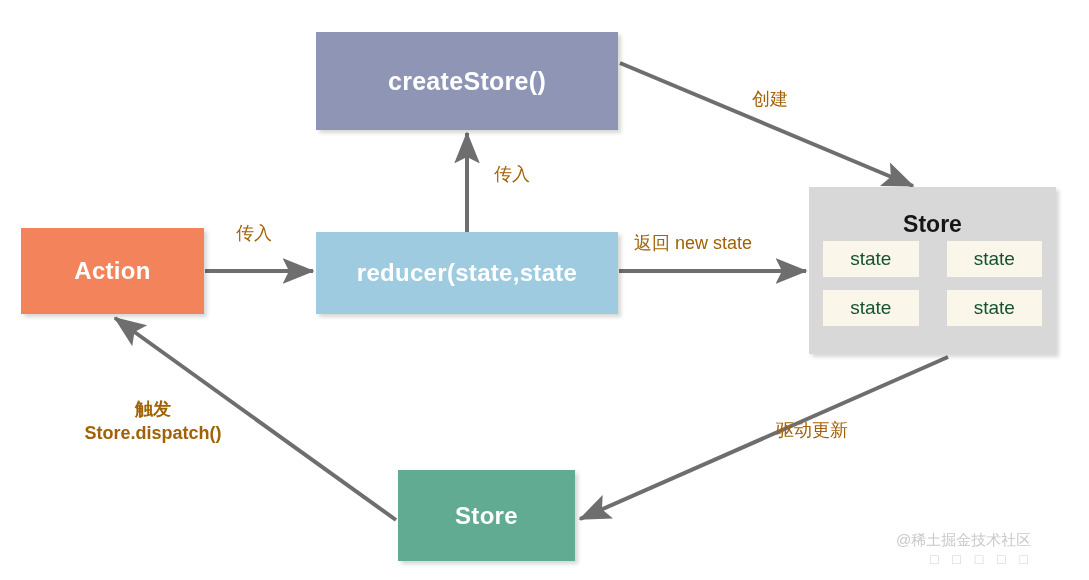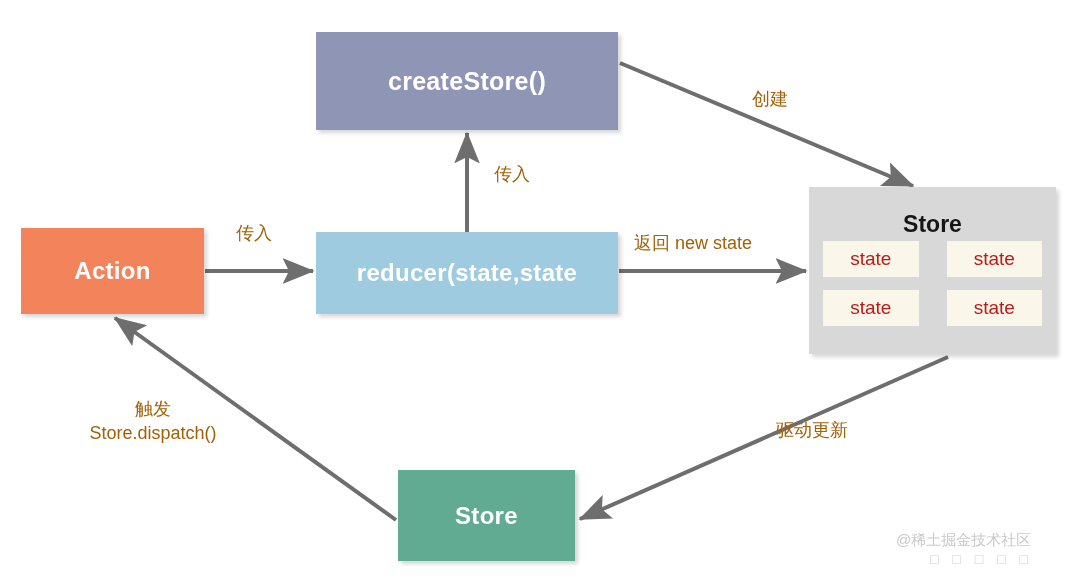--- a/index.html
+++ b/index.html
@@ -94,41 +94,42 @@
     grid-template-rows: 36px 36px;
     column-gap: 28px;
     row-gap: 13px;
   }
   .state-chip {
     background: #fbf6ea;
     display: flex;
     align-items: center;
     justify-content: center;
     font-size: 19px;
-    color: #b91c1c;
+    color: #14532d;
   }
 
   
   .edge-label {
     position: absolute;
     color: #a16207;
     font-size: 18px;
     white-space: nowrap;
     line-height: 1.32;
   }
   #label-chuangjian { left: 752px; top: 88px; }
   #label-chuanru-vertical { left: 494px; top: 163px; }
   #label-chuanru-horizontal { left: 236px; top: 222px; }
   #label-return-new-state { left: 634px; top: 232px; }
   #label-qudong { left: 776px; top: 419px; }
   #label-trigger {
     left: 58px; top: 398px;
     width: 190px;
     text-align: center;
     white-space: normal;
+    font-weight: bold;
   }
   #label-trigger .trigger-line-1 { display: block; }
   #label-trigger .trigger-line-2 { display: block; }
 
   
   #watermark {
     position: absolute;
     left: 896px; top: 531px;
     font-size: 15px;
     color: #c9c9c9;

